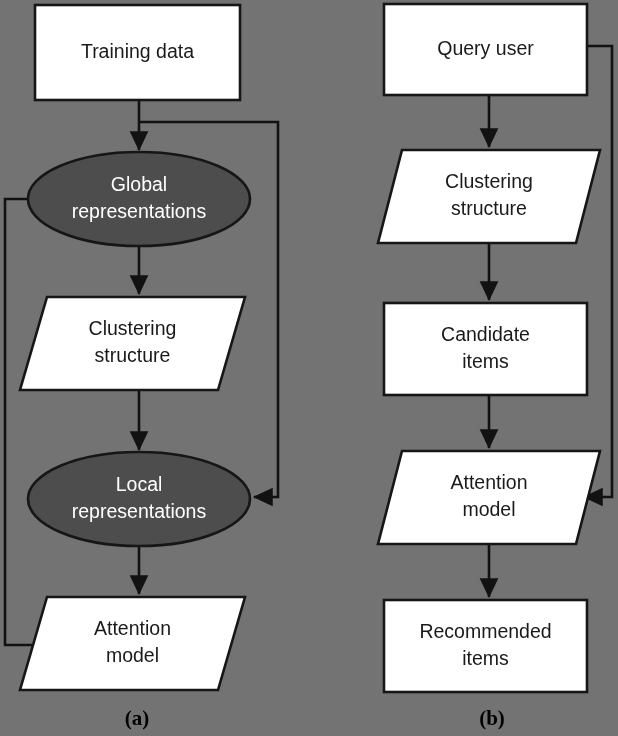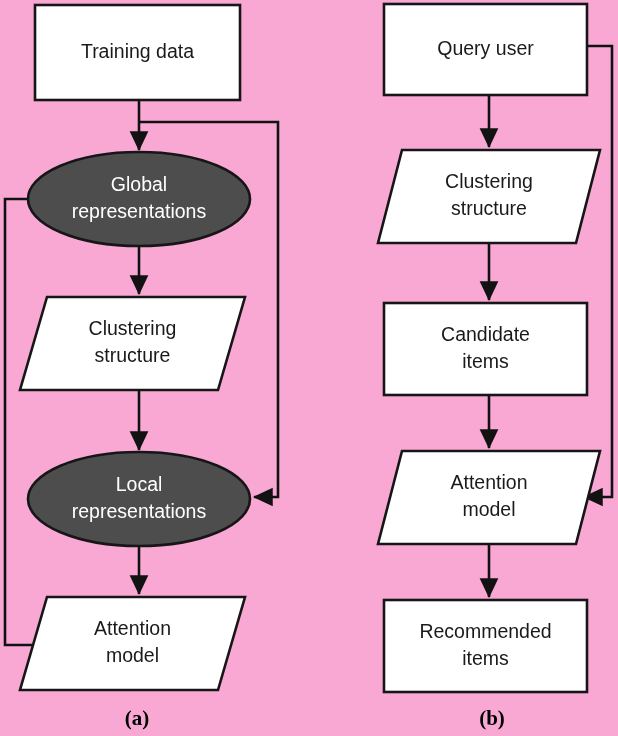--- a/index.html
+++ b/index.html
@@ -11,21 +11,21 @@
   body {
     width: 618px;
     height: 736px;
     font-family: "Liberation Sans", sans-serif;
     overflow: hidden;
   }
   #figure-root {
     position: relative;
     width: 618px;
     height: 736px;
-    background: #f9a8d4;
+    background: #737373;
   }
   svg#flow-svg {
     display: block;
     width: 618px;
     height: 736px;
   }
   .shape-fill-white { fill: #ffffff; }
   .shape-fill-dark  { fill: #4d4d4d; }
   .shape-stroke     { stroke: #161616; stroke-width: 2.6; }
   .connector {

